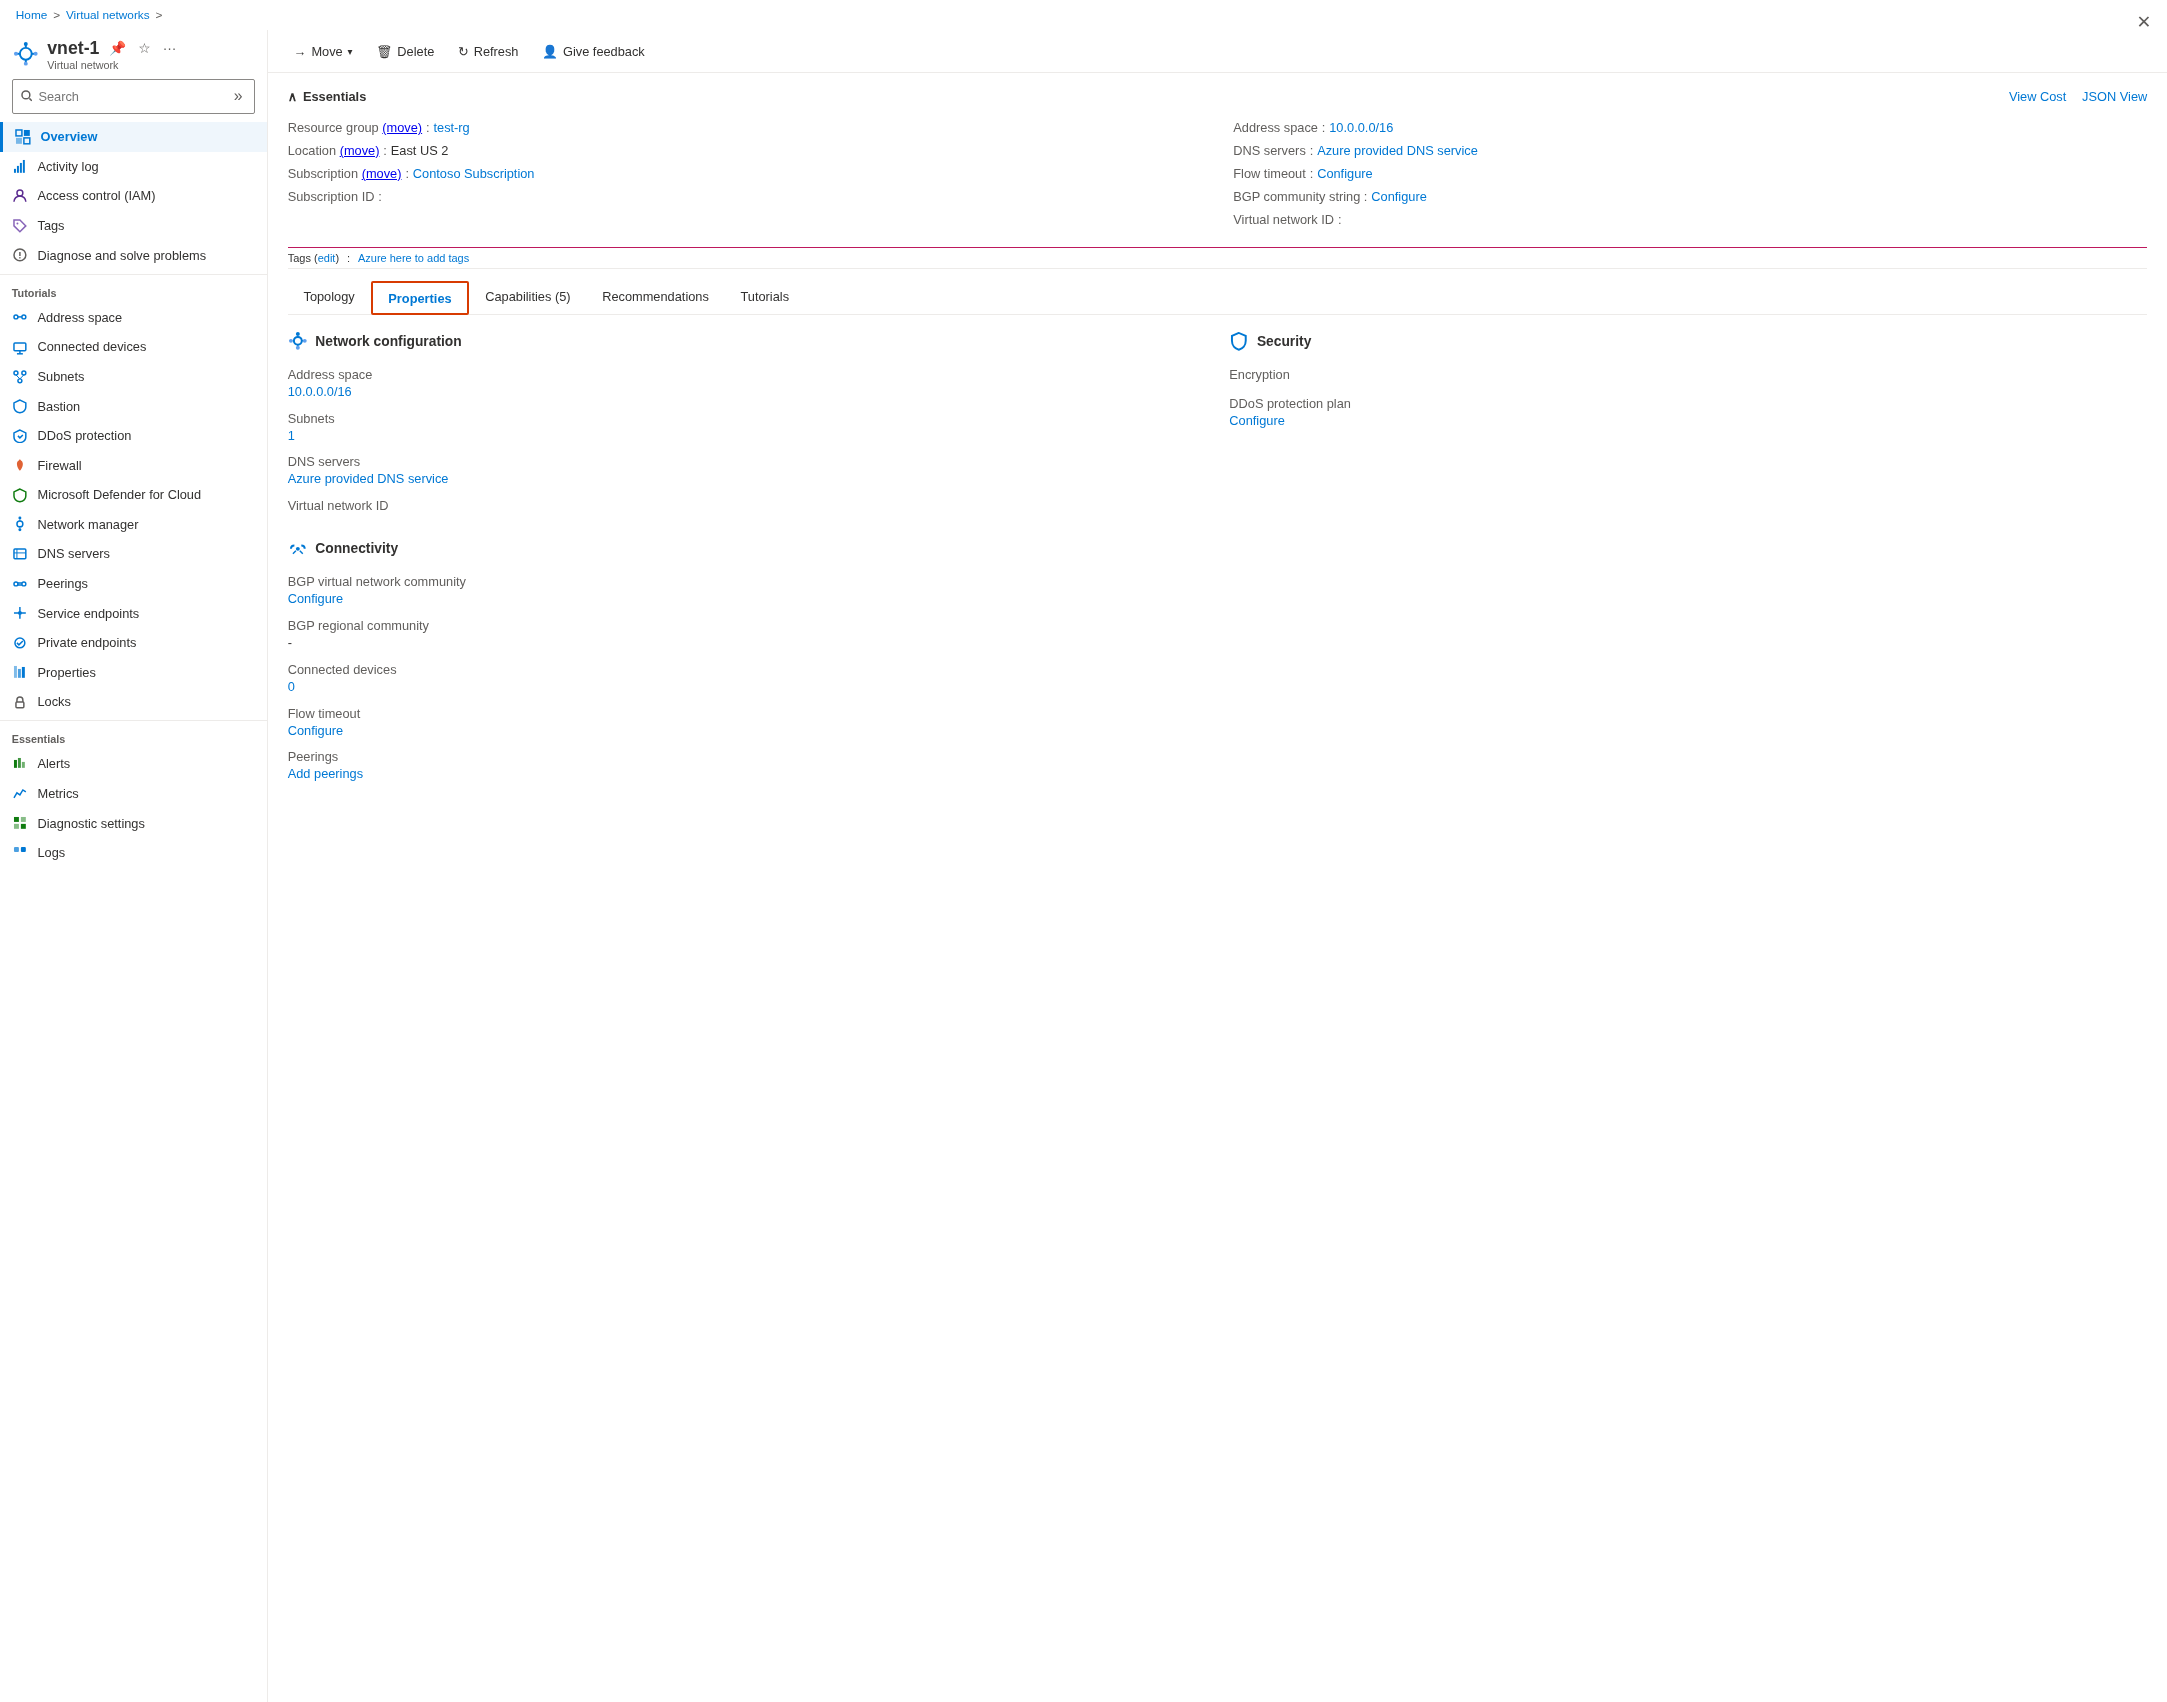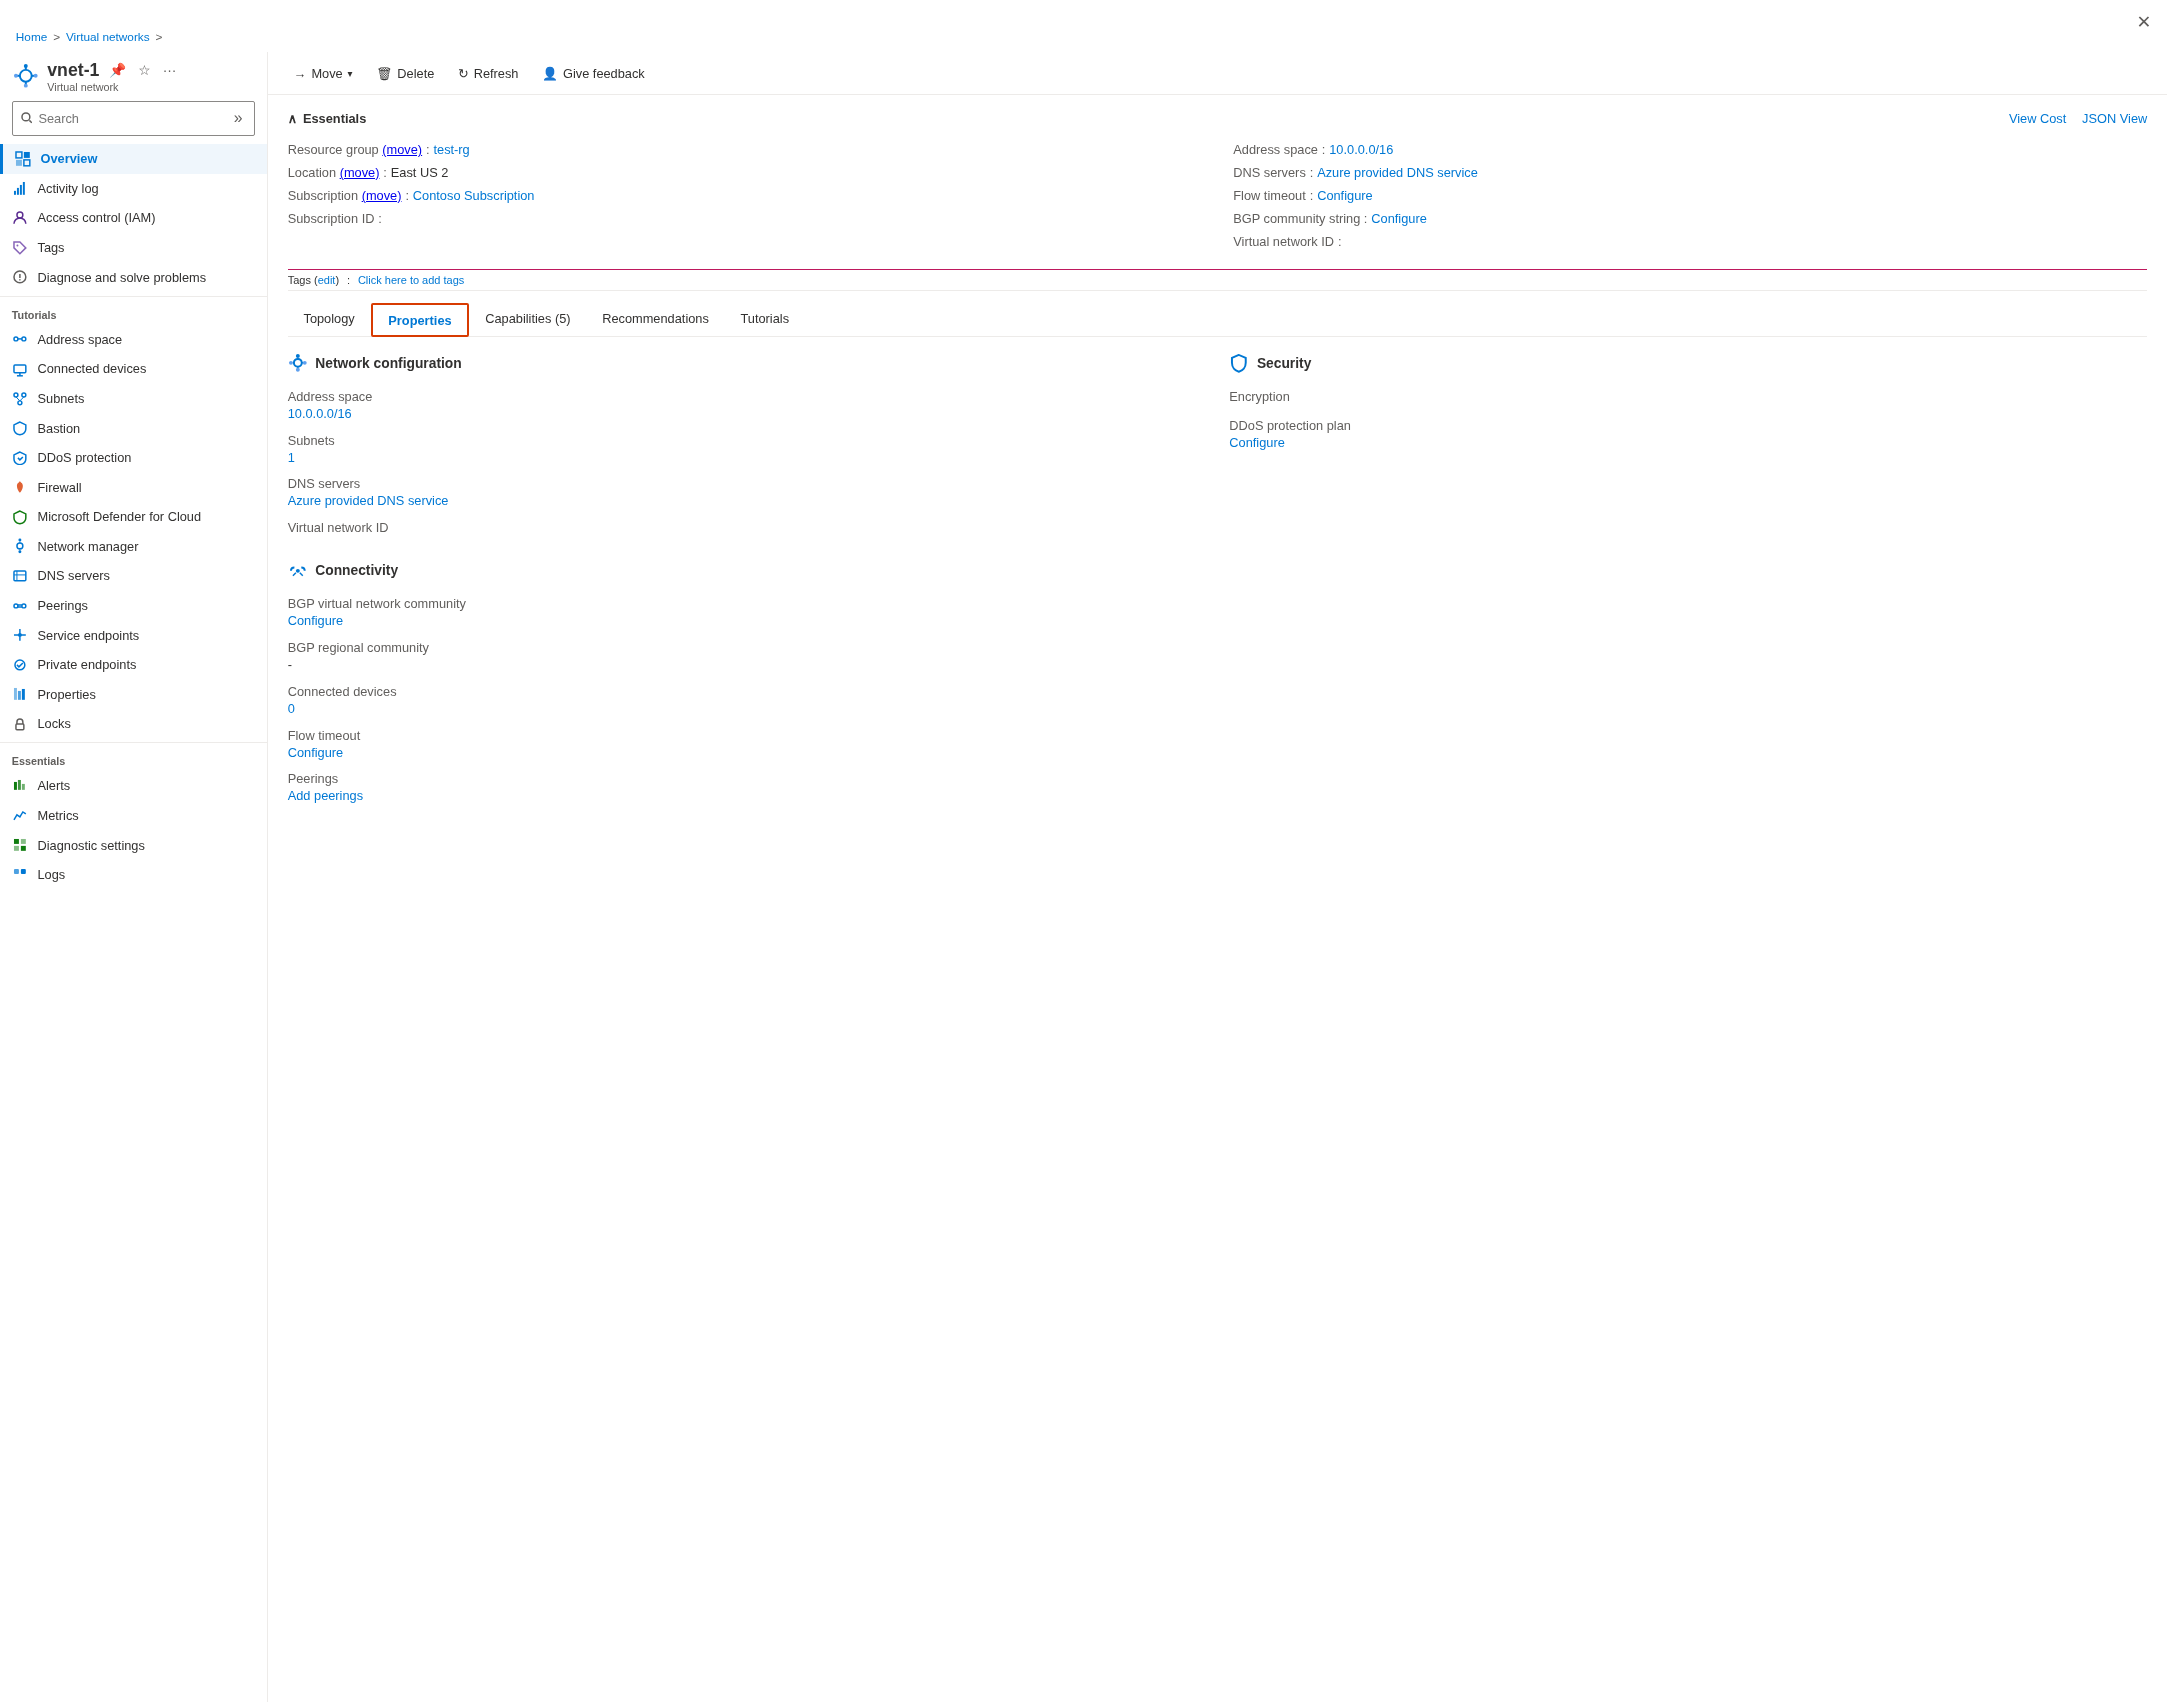--- a/index.html
+++ b/index.html
@@ -1,19 +1,19 @@
 <!DOCTYPE html>
 <html><head>
   <meta charset="utf-8">
   <style>
     * { box-sizing: border-box; margin: 0; padding: 0; }
     body { font-family: 'Segoe UI', Arial, sans-serif; font-size: 12.8px; background: #fff; color: #333; display: flex; flex-direction: column; height: 100vh; overflow: hidden; }
 
     
-    .breadcrumb { display: flex; align-items: flex-end; padding: 7.9px 15.8px; font-size: 11.8px; color: #605e5c; gap: 5.9px; margin-top: 22px; }
+    .breadcrumb { display: flex; align-items: flex-end; padding: 7.9px 15.8px; font-size: 11.8px; color: #605e5c; gap: 5.9px; }
     .breadcrumb a { color: #0078d4; text-decoration: none; }
     .breadcrumb-sep { color: #605e5c; }
 
     
     .app-layout { display: flex; flex: 1; overflow: hidden; }
 
     
     .sidebar { width: 268px; border-right: 1px solid #edebe9; display: flex; flex-direction: column; overflow-y: auto; background: #fff; flex-shrink: 0; }
     .resource-title { display: flex; align-items: center; gap: 7.9px; padding: 7.9px 11.8px 0; }
     .resource-title-icon { width: 27.6px; height: 27.6px; display: flex; align-items: center; justify-content: center; }
@@ -444,21 +444,21 @@
             <span class="essentials-label">Virtual network ID</span>
             <span class="essentials-label"> : </span>
             <span class="essentials-value"></span>
           </div>
         </div>
       </div>
 
       <div class="tags-row">
         <span>Tags (<a href="#">edit</a>)</span>
         <span> : </span>
-        <a href="#">Click here to add tags</a>
+        <a href="#">Azure here to add tags</a>
       </div>
 
       <div class="tabs">
         <div class="tab">Topology</div>
         <div class="tab active highlighted" style="border:2px solid #d83b01;color:#0078d4;font-weight:600;">Properties</div>
         <div class="tab">Capabilities (5)</div>
         <div class="tab">Recommendations</div>
         <div class="tab">Tutorials</div>
       </div>
 

